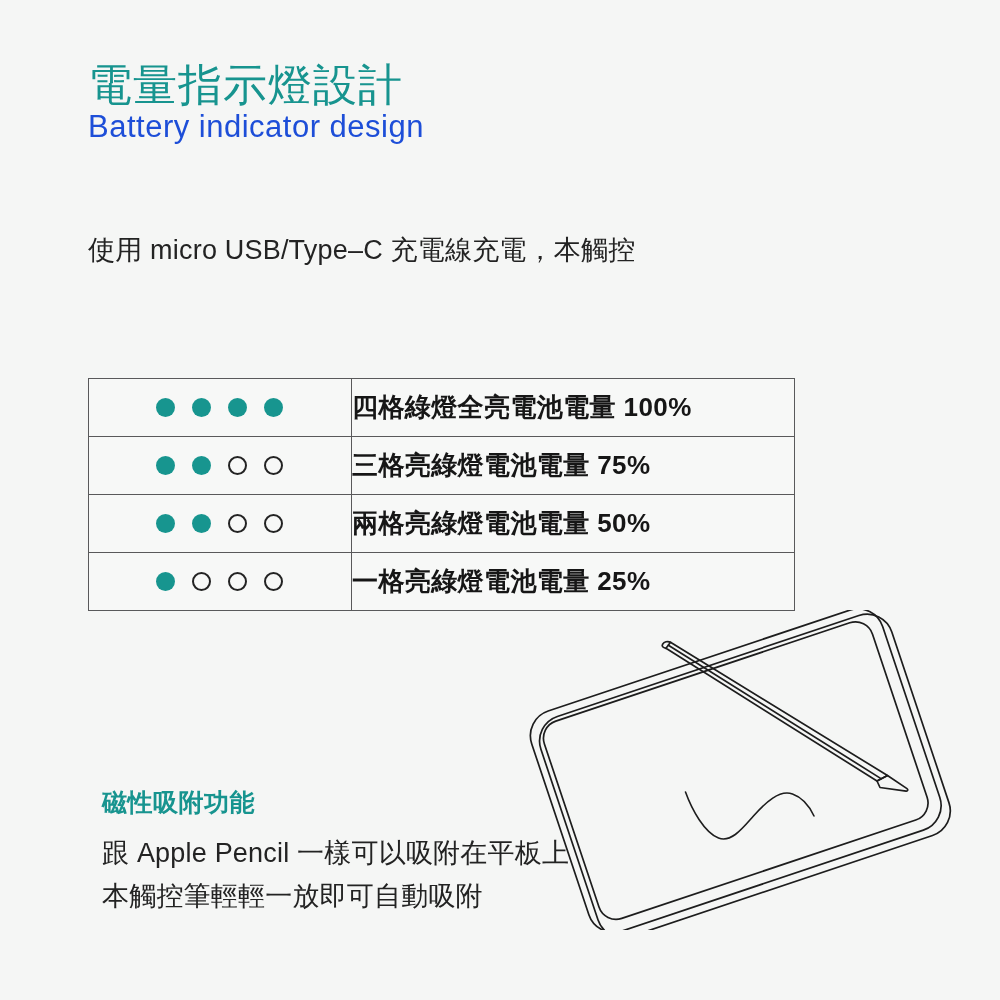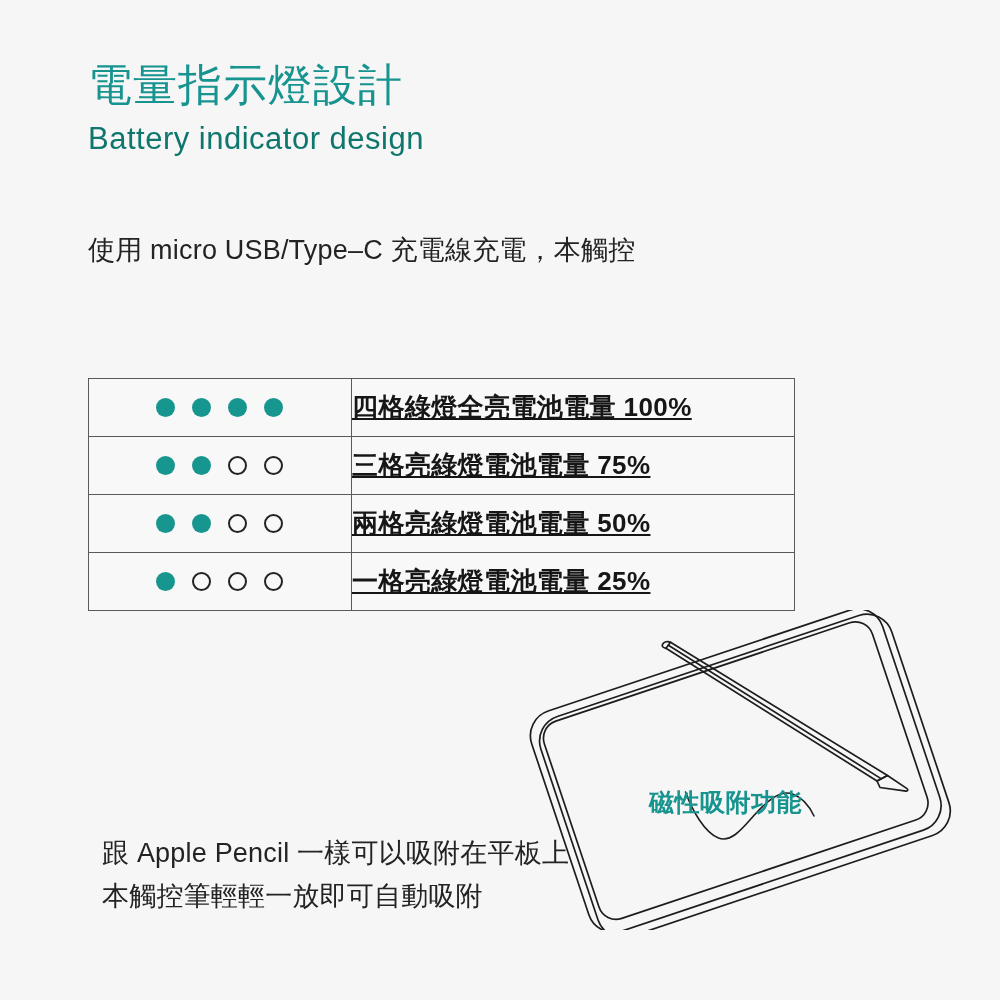--- a/index.html
+++ b/index.html
@@ -30,24 +30,23 @@
   }
   .main-title {
     font-size: 44px;
     line-height: 1.06;
     font-weight: 400;
     color: #17948f;
     letter-spacing: 1px;
     white-space: nowrap;
   }
   .sub-title {
-    margin-top: 12px;
     font-size: 31px;
     font-weight: 400;
-    color: #0f766e;
+    color: #1d4ed8;
     letter-spacing: 0.5px;
   }
 
   
   .intro {
     position: absolute;
     left: 88px;
     top: 228px;
     width: 720px;
     font-size: 27px;
@@ -64,21 +63,20 @@
     top: 378px;
     width: 707px;
     border-collapse: collapse;
     table-layout: fixed;
   }
   .battery-table td {
     border: 1.5px solid #59595b;
     height: 57px;
     padding: 0;
     background: #f7f8f7;
-    text-decoration: underline;
   }
   .cell-dots { width: 262px; }
   .cell-text {
     padding-left: 46px;
     font-size: 26px;
     font-weight: bold;
     color: #161616;
     letter-spacing: 0.4px;
     white-space: nowrap;
   }
@@ -113,21 +111,20 @@
     left: 102px;
     top: 786px;
     width: 700px;
   }
   .magnet-heading {
     font-size: 25px;
     font-weight: bold;
     color: #17948f;
     letter-spacing: 0.5px;
     margin-bottom: 13px;
-    text-align: right;
   }
   .magnet-line {
     font-size: 27px;
     line-height: 1.58;
     color: #232323;
     letter-spacing: 0.2px;
     white-space: nowrap;
   }
 </style>
 </head>

